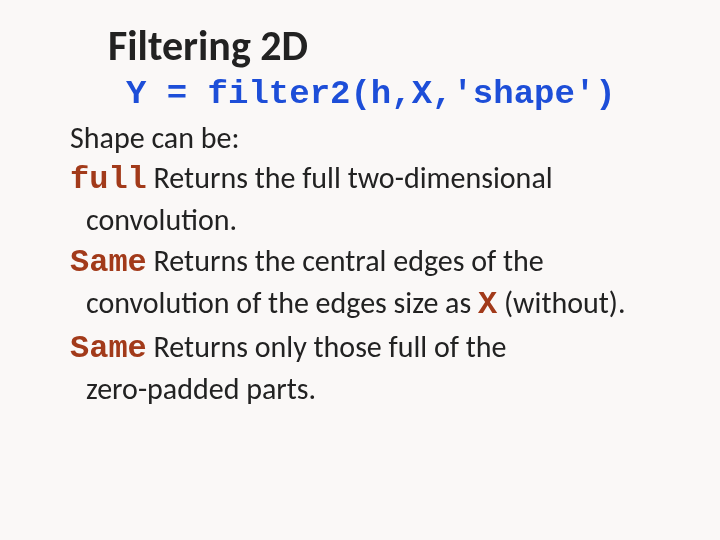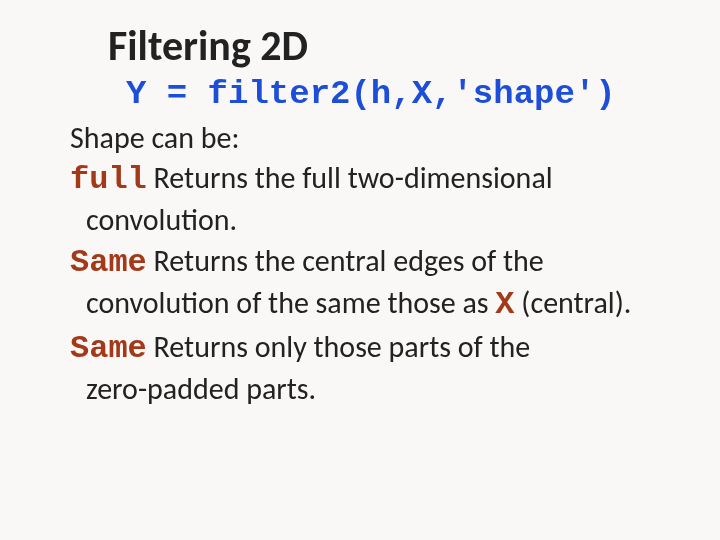--- a/index.html
+++ b/index.html
@@ -71,22 +71,22 @@
 
     <div class="shape-label">Shape can be:</div>
 
     <div class="entry">
       <span class="kw">full</span><span> Returns the full two-dimensional</span>
       <div class="desc-indent">convolution.</div>
     </div>
 
     <div class="entry">
       <span class="kw">Same</span><span> Returns the central edges of the</span>
-      <div class="desc-indent"><span>convolution of the same those as </span><span class="inline-code">X</span><span> (central).</span></div>
+      <div class="desc-indent"><span>convolution of the edges size as </span><span class="inline-code">X</span><span> (without).</span></div>
     </div>
 
     <div class="entry">
-      <span class="kw">Same</span><span> Returns only those parts of the</span>
+      <span class="kw">Same</span><span> Returns only those full of the</span>
       <div class="desc-indent">zero-padded parts.</div>
     </div>
 
   </div>
 </div>
 
 </body></html>

